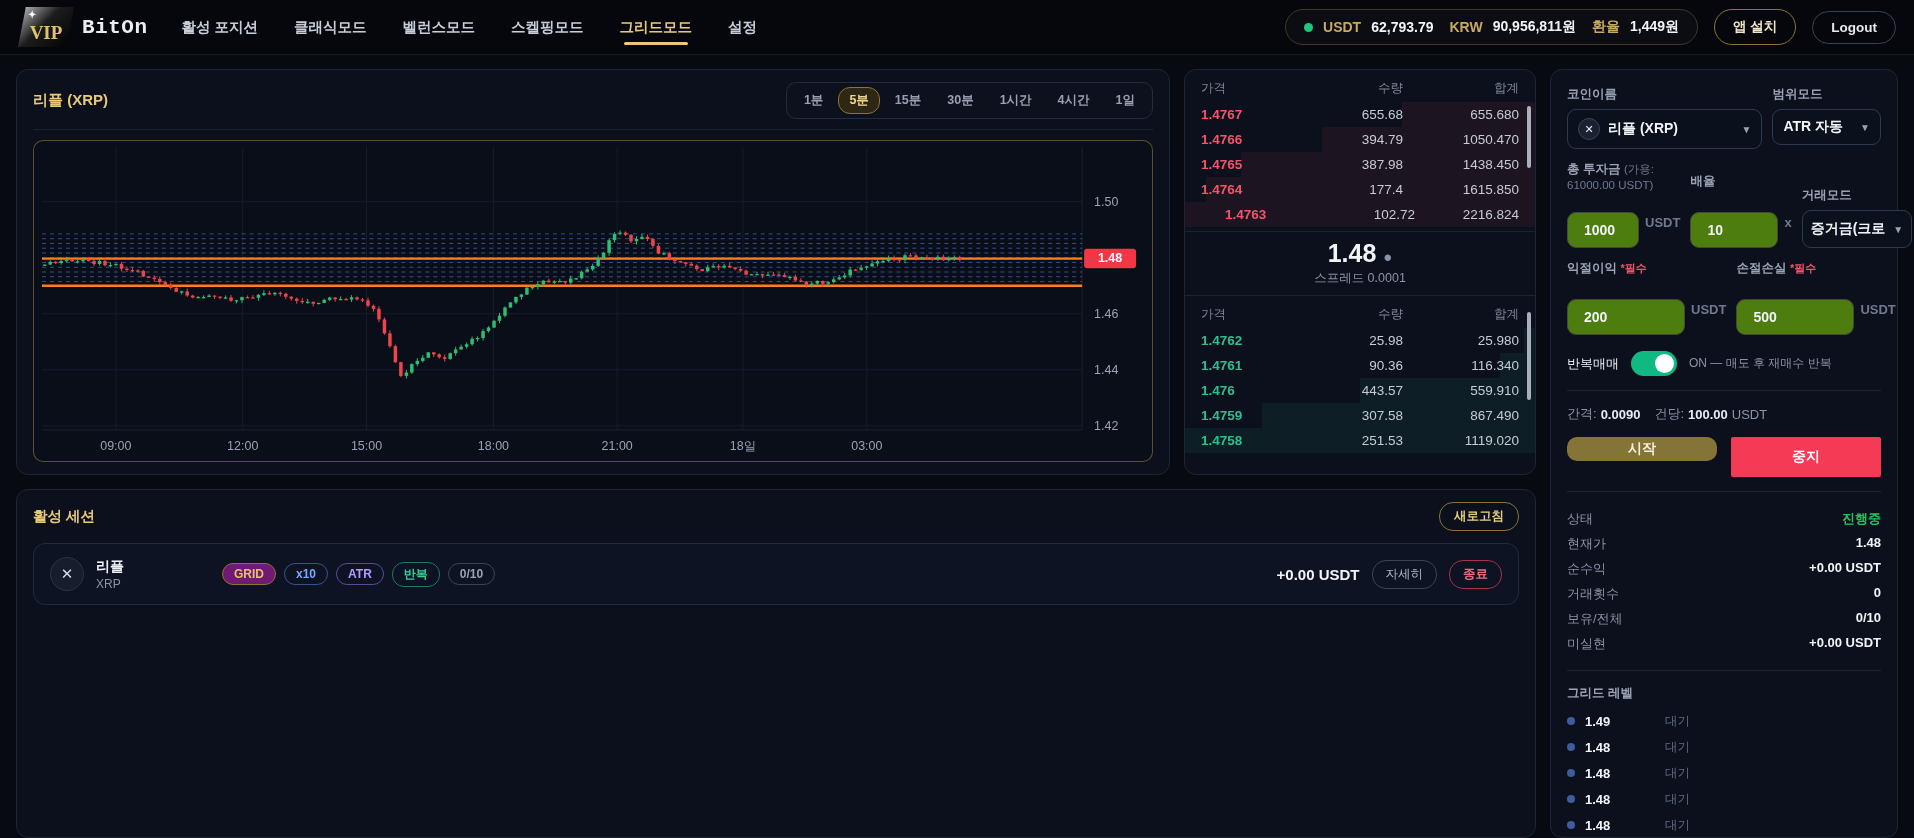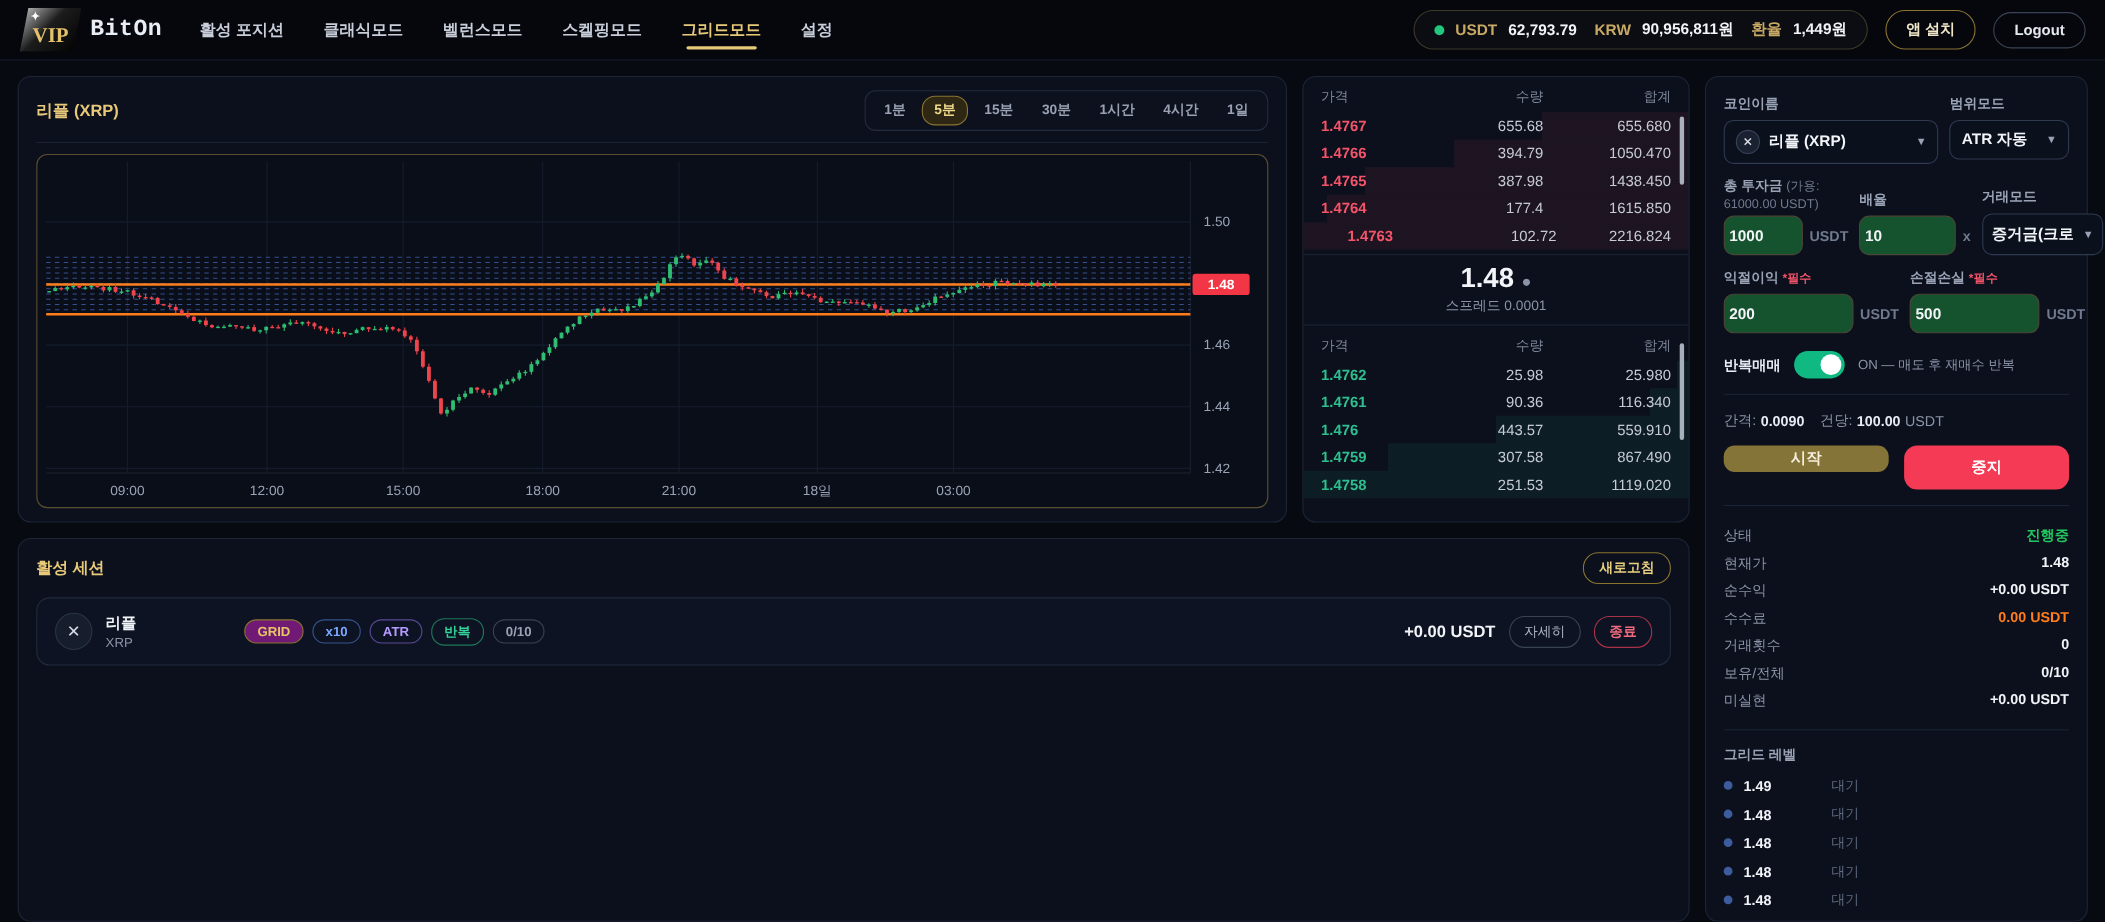--- a/index.html
+++ b/index.html
@@ -76,30 +76,30 @@
   .sess-right{margin-left:auto;display:flex;align-items:center;gap:12px;}
   .sess-pnl{font-weight:bold;font-size:15px;color:#f2f4f8;}
   .btn-detail{border:1px solid #3a4356;color:#aeb6c6;border-radius:14px;padding:5px 13px;font-size:12.5px;cursor:pointer;background:transparent;}
   .btn-close{border:1px solid #a83248;color:#f06a7e;border-radius:14px;padding:5px 13px;font-size:12.5px;font-weight:bold;cursor:pointer;background:transparent;}
   
   .set-panel{width:348px;padding:16px;flex-shrink:0;}
   .lbl{color:#9aa3b5;font-size:12.5px;font-weight:bold;margin-bottom:6px;}
   .lbl .sub{color:#707a8e;font-weight:normal;font-size:11.5px;}
   .lbl .req{color:#f4546a;font-size:11px;}
   .row2{display:flex;gap:10px;}
-  .field{background:#14532d;border:1px solid #4a4636;border-radius:9px;color:#f2f4f8;font-weight:bold;font-size:14px;padding:9px 4px;}
+  .field{background:#4d7c0f;border:1px solid #4a4636;border-radius:9px;color:#f2f4f8;font-weight:bold;font-size:14px;padding:9px 16px;margin-top:16px;}
   .selbox{background:#0a101c;border:1px solid #2f3950;border-radius:9px;color:#f2f4f8;font-weight:bold;font-size:14px;padding:8px 10px;display:flex;align-items:center;gap:8px;cursor:pointer;}
   .selbox .chev{margin-left:auto;color:#9aa3b5;font-size:10px;}
   .coin-ic{width:22px;height:22px;border-radius:50%;background:#1a2130;border:1px solid #39435a;display:flex;align-items:center;justify-content:center;font-size:11px;color:#e5e9f0;font-weight:bold;}
   .suffix{color:#707a8e;font-size:13px;font-weight:bold;align-self:center;margin-left:6px;}
   .toggle{width:46px;height:25px;border-radius:13px;background:#10b981;position:relative;cursor:pointer;flex-shrink:0;}
   .toggle .knob{position:absolute;top:3px;right:3px;width:19px;height:19px;border-radius:50%;background:#fff;}
   .divider{height:1px;background:#1b2433;margin:14px 0;}
   .btn-start{flex:1;background:#857437;border:none;color:#f5efdc;font-weight:bold;font-size:14px;border-radius:10px;height:24px;cursor:pointer;}
-  .btn-stop{flex:1;background:#f43a55;border:none;color:#fff;font-weight:bold;font-size:14px;border-radius:12px;height:40px;cursor:pointer;}
+  .btn-stop{flex:1;background:#f43a55;border:none;color:#fff;font-weight:bold;font-size:14px;border-radius:2px;height:40px;cursor:pointer;}
   .stat-row{display:flex;justify-content:space-between;padding:3.5px 0;font-size:13px;}
   .stat-row .sl{color:#8b93a7;}
   .stat-row .sv{font-weight:bold;color:#f2f4f8;}
   .sv.green{color:#22c55e;} .sv.orange{color:#ff7d1a;}
   .lvl-row{display:flex;align-items:center;gap:10px;padding:4.5px 0;font-size:13px;}
   .lvl-dot{width:8px;height:8px;border-radius:50%;background:#3d5c9e;flex-shrink:0;}
   .lvl-price{font-weight:bold;color:#f2f4f8;width:52px;}
   .lvl-status{color:#5f6b82;font-size:12.5px;margin-left:18px;}
   .lvl-row.current .lvl-status{color:#ff7d1a;font-weight:bold;}
 </style>
@@ -698,21 +698,21 @@
         <div class="lbl"><span>손절손실</span>
           <span class="req">*필수</span></div>
         <div style="display:flex;">
           <input class="field" style="width: 118px;" value="500">
           <span class="suffix">USDT</span>
         </div>
       </div>
     </div>
 
     <div style="display:flex;align-items:center;gap:12px;margin-top:16px;">
-      <span style="font-weight:bold;font-size:13px;text-align:right;">반복매매</span>
+      <span style="font-weight:normal;font-size:13px;text-align:right;">반복매매</span>
       <div class="toggle">
           <div class="knob"></div>
         </div>
       <span style="color:#8b93a7;font-size:12px;">ON — 매도 후 재매수 반복</span>
     </div>
 
     <div class="divider"></div>
     <div style="display:flex;gap:14px;font-size:13px;align-items:center;">
       <span style="color:#8b93a7">간격:</span>
       <span style="font-weight:bold;margin-left:-10px;">0.0090</span>
@@ -734,24 +734,20 @@
         </div>
         <div class="stat-row">
           <span class="sl">현재가</span>
           <span class="sv ">1.48</span>
         </div>
         <div class="stat-row">
           <span class="sl">순수익</span>
           <span class="sv ">+0.00 USDT</span>
         </div>
         <div class="stat-row">
-          <span class="sl">수수료</span>
-          <span class="sv orange">0.00 USDT</span>
-        </div>
-        <div class="stat-row">
           <span class="sl">거래횟수</span>
           <span class="sv ">0</span>
         </div>
         <div class="stat-row">
           <span class="sl">보유/전체</span>
           <span class="sv ">0/10</span>
         </div>
         <div class="stat-row">
           <span class="sl">미실현</span>
           <span class="sv ">+0.00 USDT</span>

